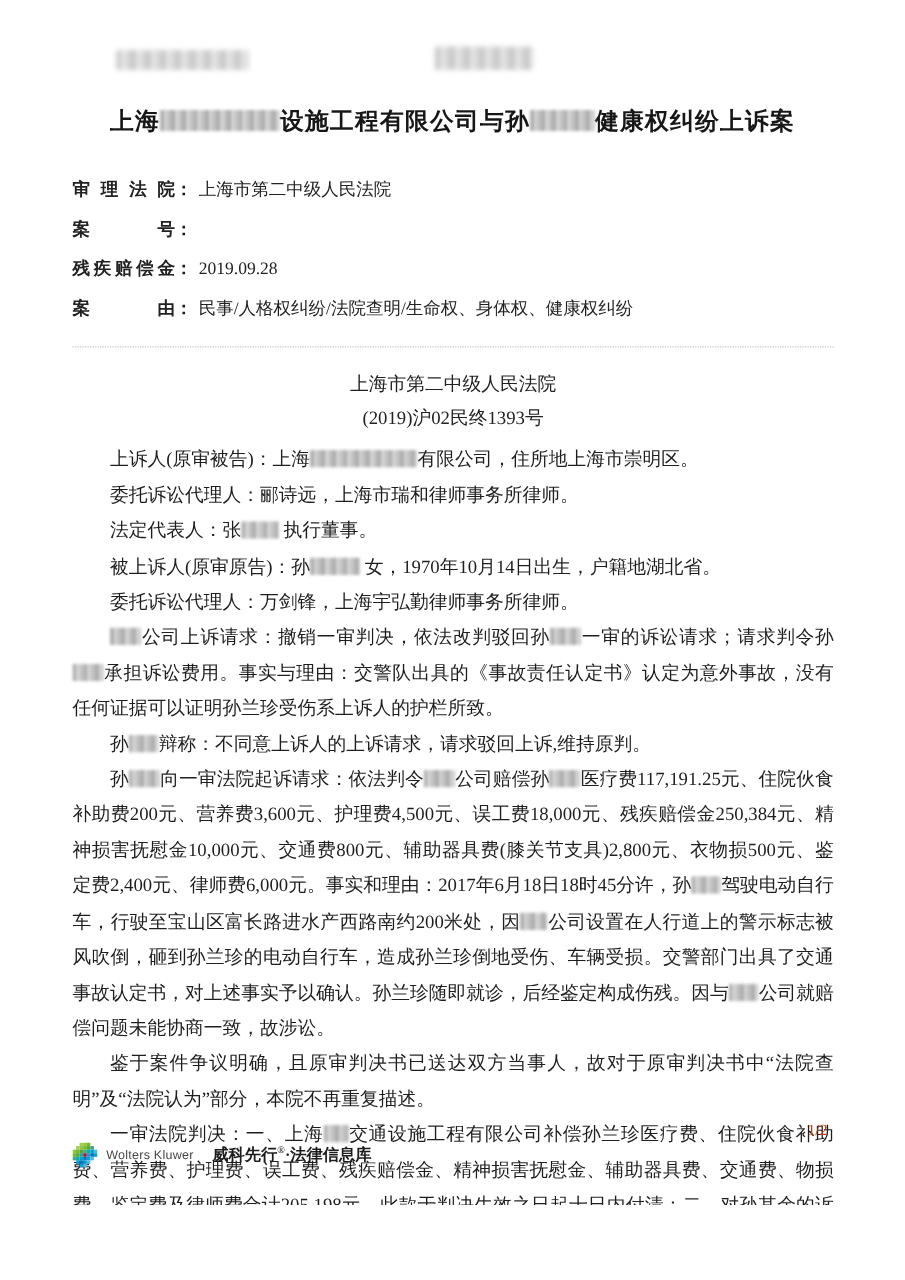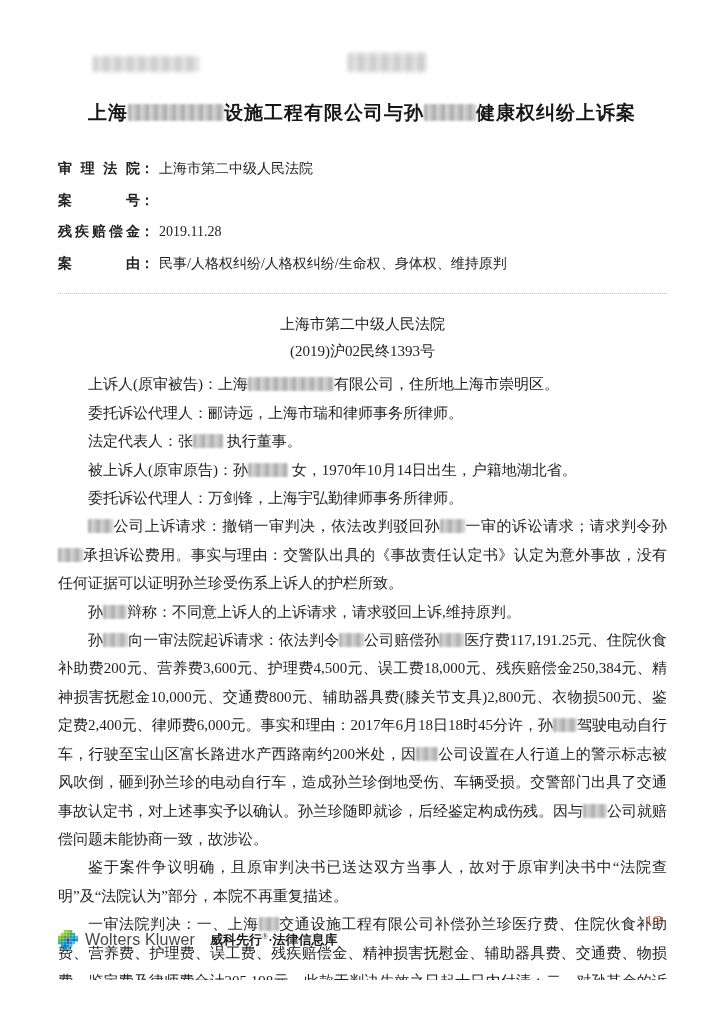--- a/index.html
+++ b/index.html
@@ -1,17 +1,17 @@
 <!DOCTYPE html>
 <html><head>
 <meta charset="utf-8">
 <style>
   html,body { margin:0; padding:0; background:#ffffff; }
   .page {
-    position:relative; width:724px; height:964px; margin:16px auto;
+    position:relative; width:724px; height:964px; margin:0 auto;
     background:#ffffff; overflow:hidden;
     font-family:"Liberation Serif","DejaVu Serif",serif; color:#1c1c1c;
   }
   .top-mark {
     position:absolute; border-radius:2px; opacity:.55; filter:blur(2px);
     background:
       repeating-linear-gradient(90deg, #9a9a9a 0 4px, #d2d2d2 4px 8px, #b5b5b5 8px 12px),
       repeating-linear-gradient(0deg, rgba(255,255,255,.35) 0 3px, rgba(120,120,120,.35) 3px 6px);
   }
   .doc-title {
@@ -39,21 +39,21 @@
   .center-block { margin-top:17px; text-align:center; font-size:15px; line-height:27.2px; color:#222; }
   .paras { margin-top:5px; font-size:15px; line-height:28.4px; text-align:justify; color:#1e1e1e; }
   .paras p { margin:0; text-indent:2em; }
   .footer {
     position:absolute; left:58px; bottom:30px;
     display:flex; align-items:center;
   }
   .wk-logo { width:20px; height:20px; margin-right:7px; }
   .wk-brand {
     font-family:"Liberation Sans","DejaVu Sans",sans-serif;
-    font-size:16px; color:#474747; letter-spacing:.2px;
+    font-size:10px; color:#474747; letter-spacing:.2px;
   }
   .wk-product {
     font-family:Liberation Serif, serif;
     font-size:13px; color:#1d1d1d; margin-left:15px; font-weight:bold;
   }
   .wk-product sup { font-size:8px; font-weight:normal; }
   .page-num {
     position:absolute; right:62px; bottom:52px;
     font-size:12.5px; color:#c2410c; font-family:"Liberation Serif",serif;
   }
@@ -77,26 +77,26 @@
           <span class="meta-colon">：</span>
           <span class="meta-value">上海市第二中级人民法院</span>
         </div>
         <div class="meta-row">
           <span class="meta-label">案号</span>
           <span class="meta-colon">：</span>
         </div>
         <div class="meta-row">
           <span class="meta-label">残疾赔偿金</span>
           <span class="meta-colon">：</span>
-          <span class="meta-value">2019.11.28</span>
+          <span class="meta-value">2019.09.28</span>
         </div>
         <div class="meta-row">
           <span class="meta-label">案由</span>
           <span class="meta-colon">：</span>
-          <span class="meta-value">民事/人格权纠纷/人格权纠纷/生命权、身体权、维持原判</span>
+          <span class="meta-value">民事/人格权纠纷/法院查明/生命权、身体权、健康权纠纷</span>
         </div>
       </div>
     <div class="divider"></div>
     <div class="center-block" id="center-block">
         <div>上海市第二中级人民法院</div>
         <div>(2019)沪02民终1393号</div>
       </div>
     <div class="paras" id="paras">
         <p>上诉人(原审被告)：上海<span class="redact" style="width: 86px;"></span>有限公司，住所地上海市崇明区。</p>
         <p>委托诉讼代理人：郦诗远，上海市瑞和律师事务所律师。</p>

